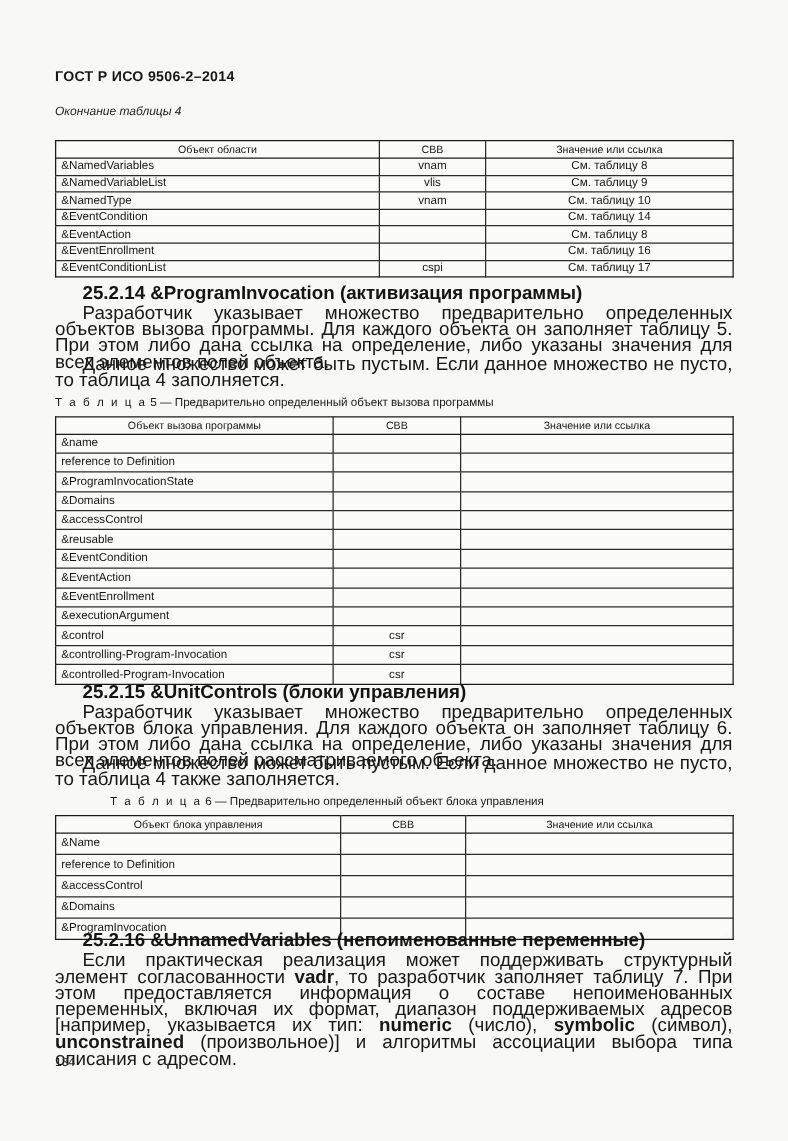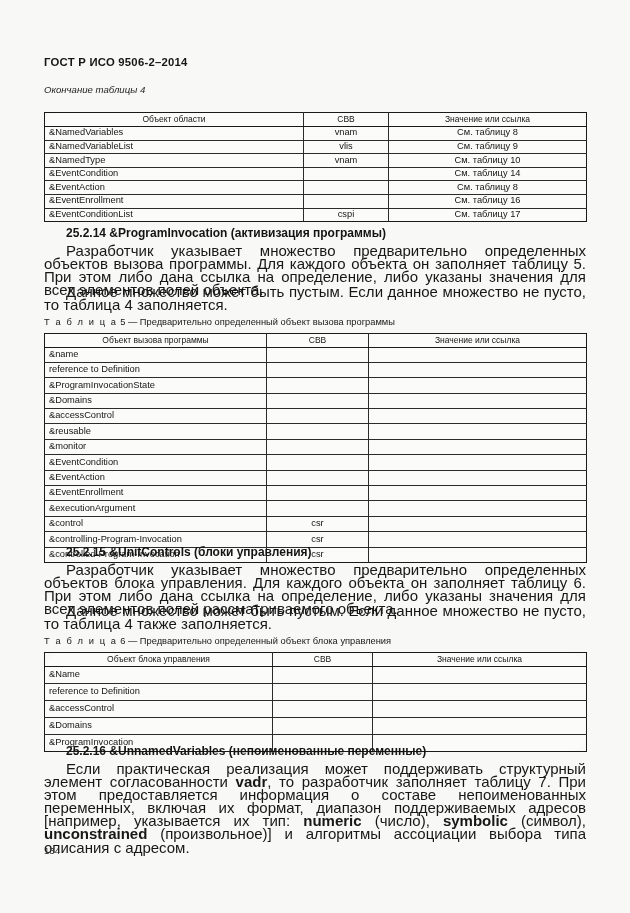--- a/index.html
+++ b/index.html
@@ -84,21 +84,21 @@
 
   
   #table6 { left: 44px; top: 652px; width: 542px; border-radius: 20px; }
   #table6 thead th { height: 12.5px; }
   #table6 tbody td { height: 16.2px; }
 
   
   .sec-head {
     position: absolute;
     left: 66px;
-    font-size: 12px;
+    font-size: 15px;
     font-weight: bold;
     color: #141414;
   }
   .para {
     position: absolute;
     left: 44px;
     width: 542px;
     font-size: 15px;
     line-height: 13.1px;
     text-align: justify;
@@ -231,25 +231,20 @@
           <td class="l">&amp;accessControl</td>
           <td class="c"></td>
           <td class="c"></td>
         </tr>
         <tr>
           <td class="l">&amp;reusable</td>
           <td class="c"></td>
           <td class="c"></td>
         </tr>
         <tr>
-          <td class="l">&amp;monitor</td>
-          <td class="c"></td>
-          <td class="c"></td>
-        </tr>
-        <tr>
           <td class="l">&amp;EventCondition</td>
           <td class="c"></td>
           <td class="c"></td>
         </tr>
         <tr>
           <td class="l">&amp;EventAction</td>
           <td class="c"></td>
           <td class="c"></td>
         </tr>
         <tr>
@@ -277,21 +272,21 @@
           <td class="c">csr</td>
           <td class="c"></td>
         </tr>
       </tbody>
   </table>
 
   <div class="sec-head" style="top:545px;">25.2.15 &amp;UnitControls (блоки управления)</div>
   <div class="para indent" style="top:563px;">Разработчик указывает множество предварительно определенных объектов блока управления. Для каждого объекта он заполняет таблицу 6. При этом либо дана ссылка на определение, либо указаны значения для всех элементов полей рассматриваемого объекта.</div>
   <div class="para indent" style="top:604px;">Данное множество может быть пустым. Если данное множество не пусто, то таблица 4 также заполняется.</div>
 
-  <div class="tbl-caption" style="top:636px;">
+  <div class="tbl-caption" style="top:636px;margin-left:44px;">
     <span class="lbl">Т а б л и ц а</span>
     <span>6</span>
     <span>— Предварительно определенный объект блока управления</span>
   </div>
 
   <table class="gost" id="table6">
     <colgroup>
         <col style="width:228px">
         <col style="width:100px">
         <col style="width:214px">

